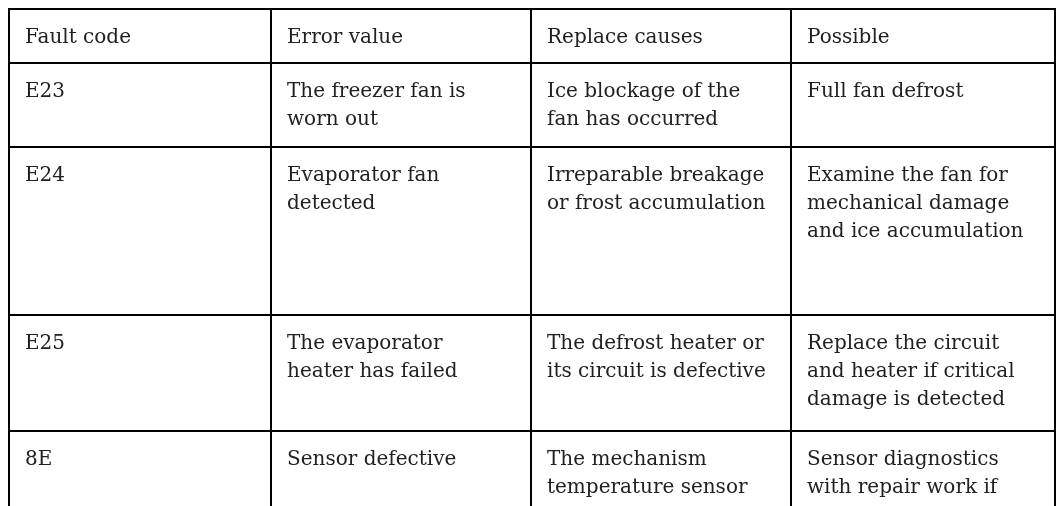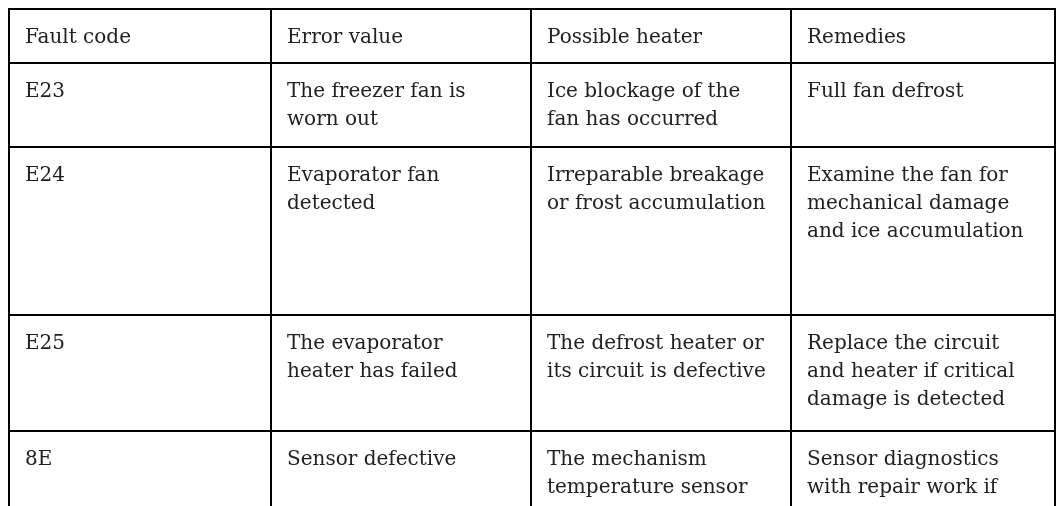--- a/index.html
+++ b/index.html
@@ -57,22 +57,22 @@
     <colgroup>
       <col class="c1">
         <col class="c2">
         <col class="c3">
         <col class="c4">
     </colgroup>
     <tbody>
       <tr class="r-header">
         <th>Fault code</th>
         <th>Error value</th>
-        <th>Possible heater</th>
-        <th>Remedies</th>
+        <th>Replace causes</th>
+        <th>Possible</th>
       </tr>
       <tr class="r-e23">
         <td>E23</td>
         <td>The freezer fan is
 worn out</td>
         <td>Ice blockage of the
 fan has occurred</td>
         <td>Full fan defrost</td>
       </tr>
       <tr class="r-e24">

